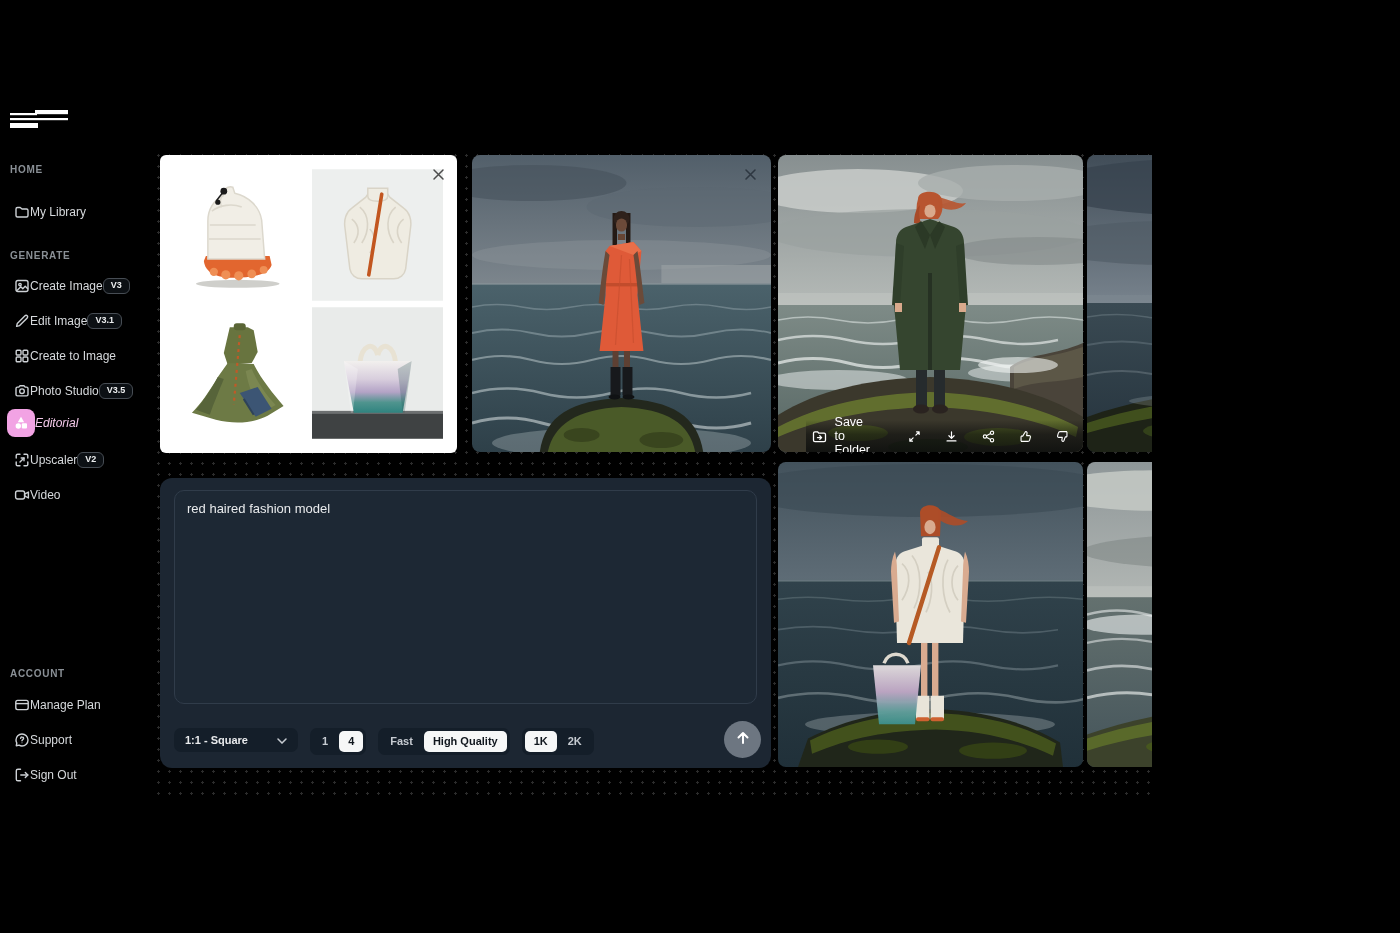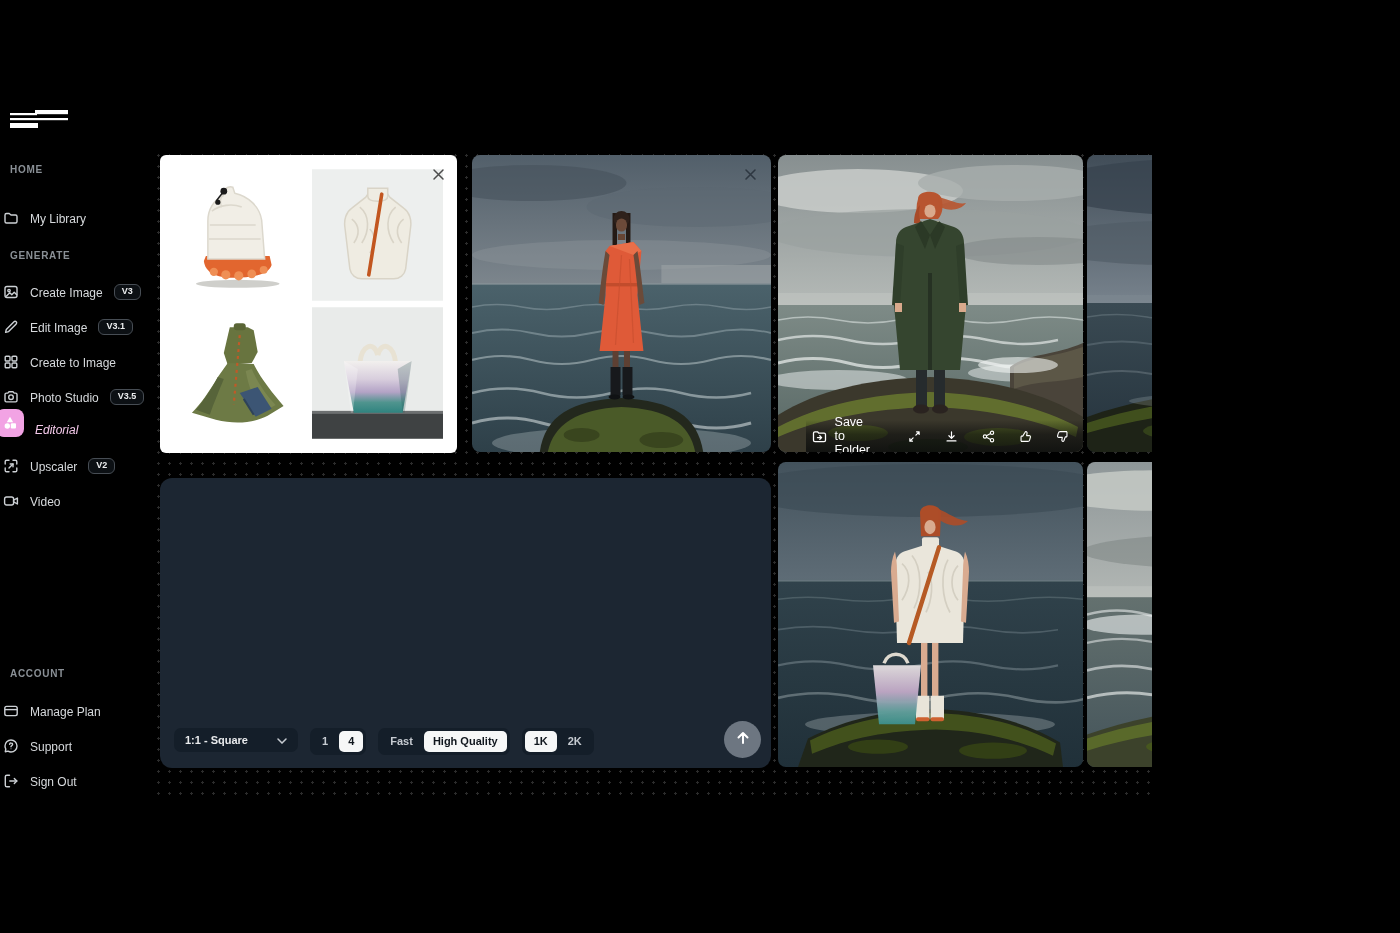--- a/index.html
+++ b/index.html
@@ -2,21 +2,21 @@
 <html><head>
 <meta charset="utf-8">
 <style>
   html,body{margin:0;padding:0;background:#000;}
   .stage{position:relative;width:1152px;height:933px;background:#000;overflow:hidden;
          font-family:"Liberation Sans",sans-serif;-webkit-font-smoothing:antialiased;}
   
   .sidebar{position:absolute;left:0;top:0;width:150px;height:100%;background:#000;z-index:5;}
   .logo{position:absolute;left:10px;top:108px;}
   .shead{position:absolute;left:10px;font-size:10px;font-weight:700;letter-spacing:.7px;color:#8a9096;}
-  .srow{position:absolute;left:2px;display:flex;align-items:flex-end;gap:11px;color:#d6d9dc;
+  .srow{position:absolute;left:13px;display:flex;align-items:center;color:#d6d9dc;
         font-size:12px;height:28px;cursor:pointer;white-space:nowrap;}
   .srow .ic{width:17px;display:flex;justify-content:center;align-items:center;flex:none;}
   .badge{border:1px solid #474d54;border-radius:6px;padding:1px 7px;font-size:9px;font-weight:700;
          color:#eceeef;background:#0c1014;line-height:1.3;}
   .active-ic{width:28px;height:28px;border-radius:8px;background:#f2a3e4;display:flex;align-items:center;
              justify-content:center;margin-left:-6px;flex:none;}
   .srow.active{color:#f4c9ea;font-style:italic;}
   
   .dots{position:absolute;left:150px;top:147px;width:1250px;height:656px;
         background-image:radial-gradient(circle,#2c2c2c 1.1px,transparent 1.3px);
@@ -605,20 +605,21 @@
         <rect x="154" y="251" width="12" height="3.6" rx="1.8" fill="#cf6330"></rect>
         <path d="M118 76c-3 6-4 12-4 18l3 48 5-1-2-48c0-7-1-12-2-17z" fill="#dcae92"></path>
         <path d="M188 76c3 6 4 12 4 18l-4 66-5-1 3-66c0-7 1-12 2-17z" fill="#dcae92"></path>
         <path d="M186 164C190 154 204 154 208 164" fill="none" stroke="#ddd8cd" stroke-width="3"></path>
         <path d="M180 166h44l-6 48h-32z" fill="url(#bag4)"></path>
       </g>
     </svg>
   </div>
 
   <div class="prompt-panel">
+    <textarea class="prompt-input" spellcheck="false" style="">red haired fashion model</textarea>
     <div class="controls">
       <div class="dropdown">
         <span>1:1 - Square</span>
         <span>
           <svg width="10" height="6" viewBox="0 0 10 6" fill="none" stroke="#c6cbd1" stroke-width="1.5" stroke-linecap="round">
               <path d="M1 1l4 4 4-4"></path>
             </svg>
         </span>
       </div>
       <div class="seg-group">

